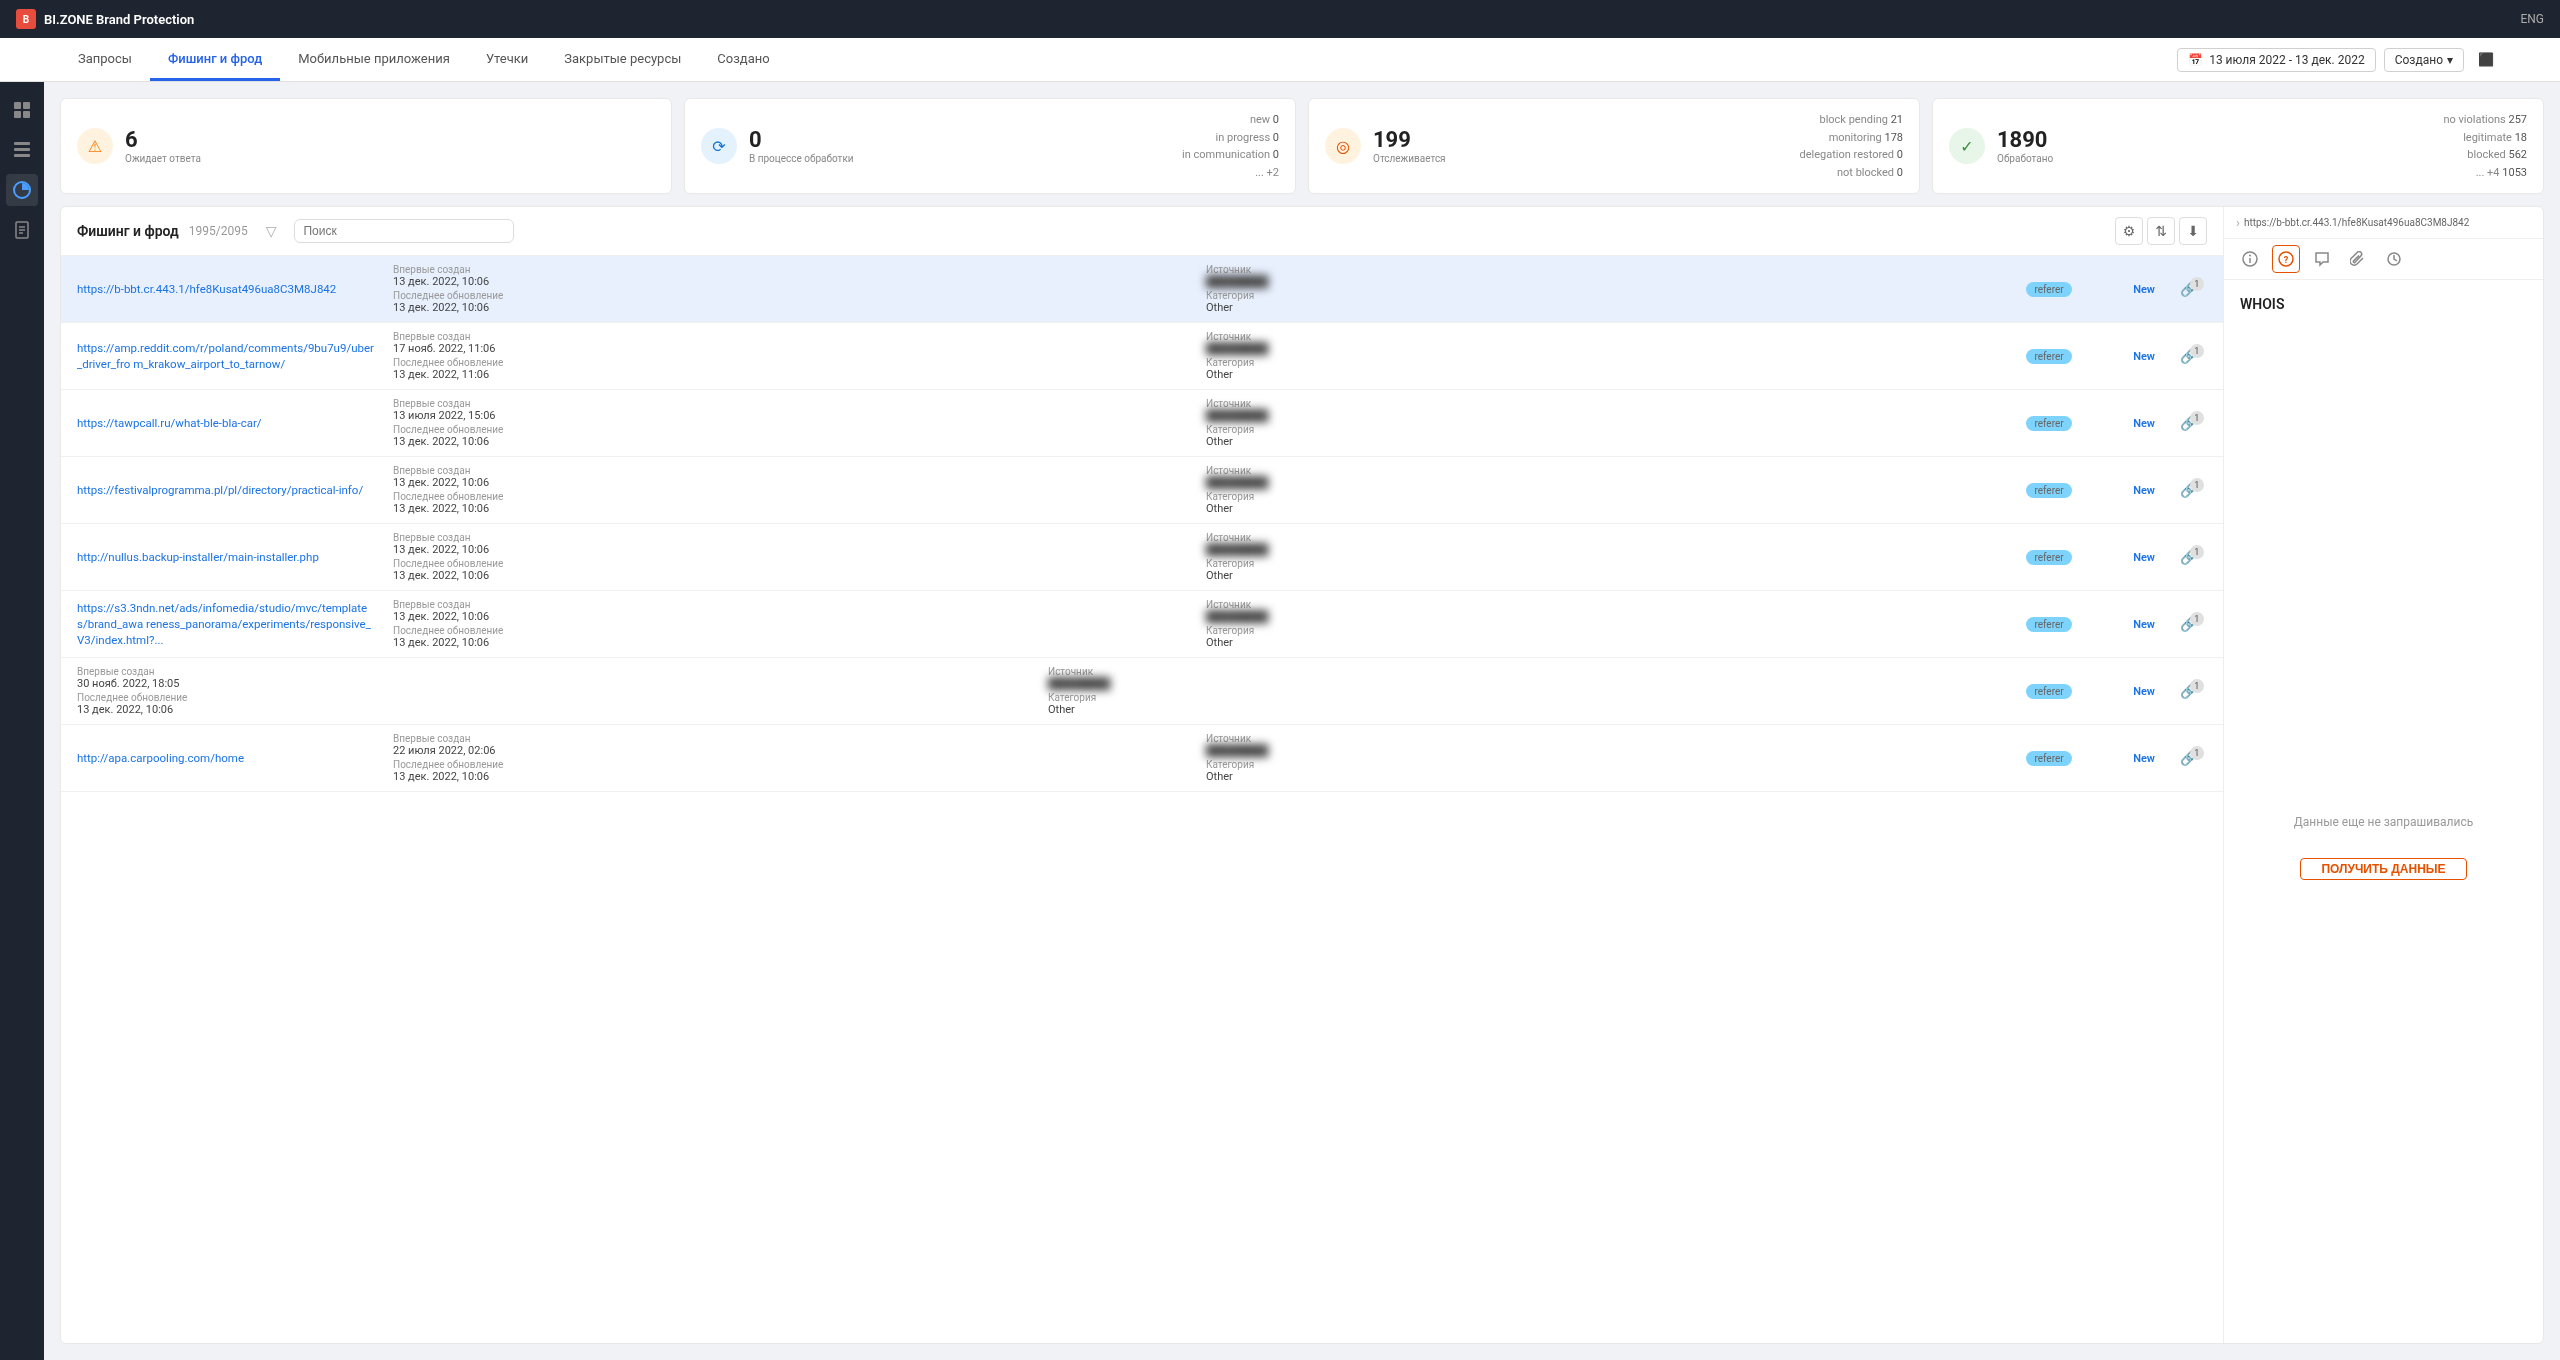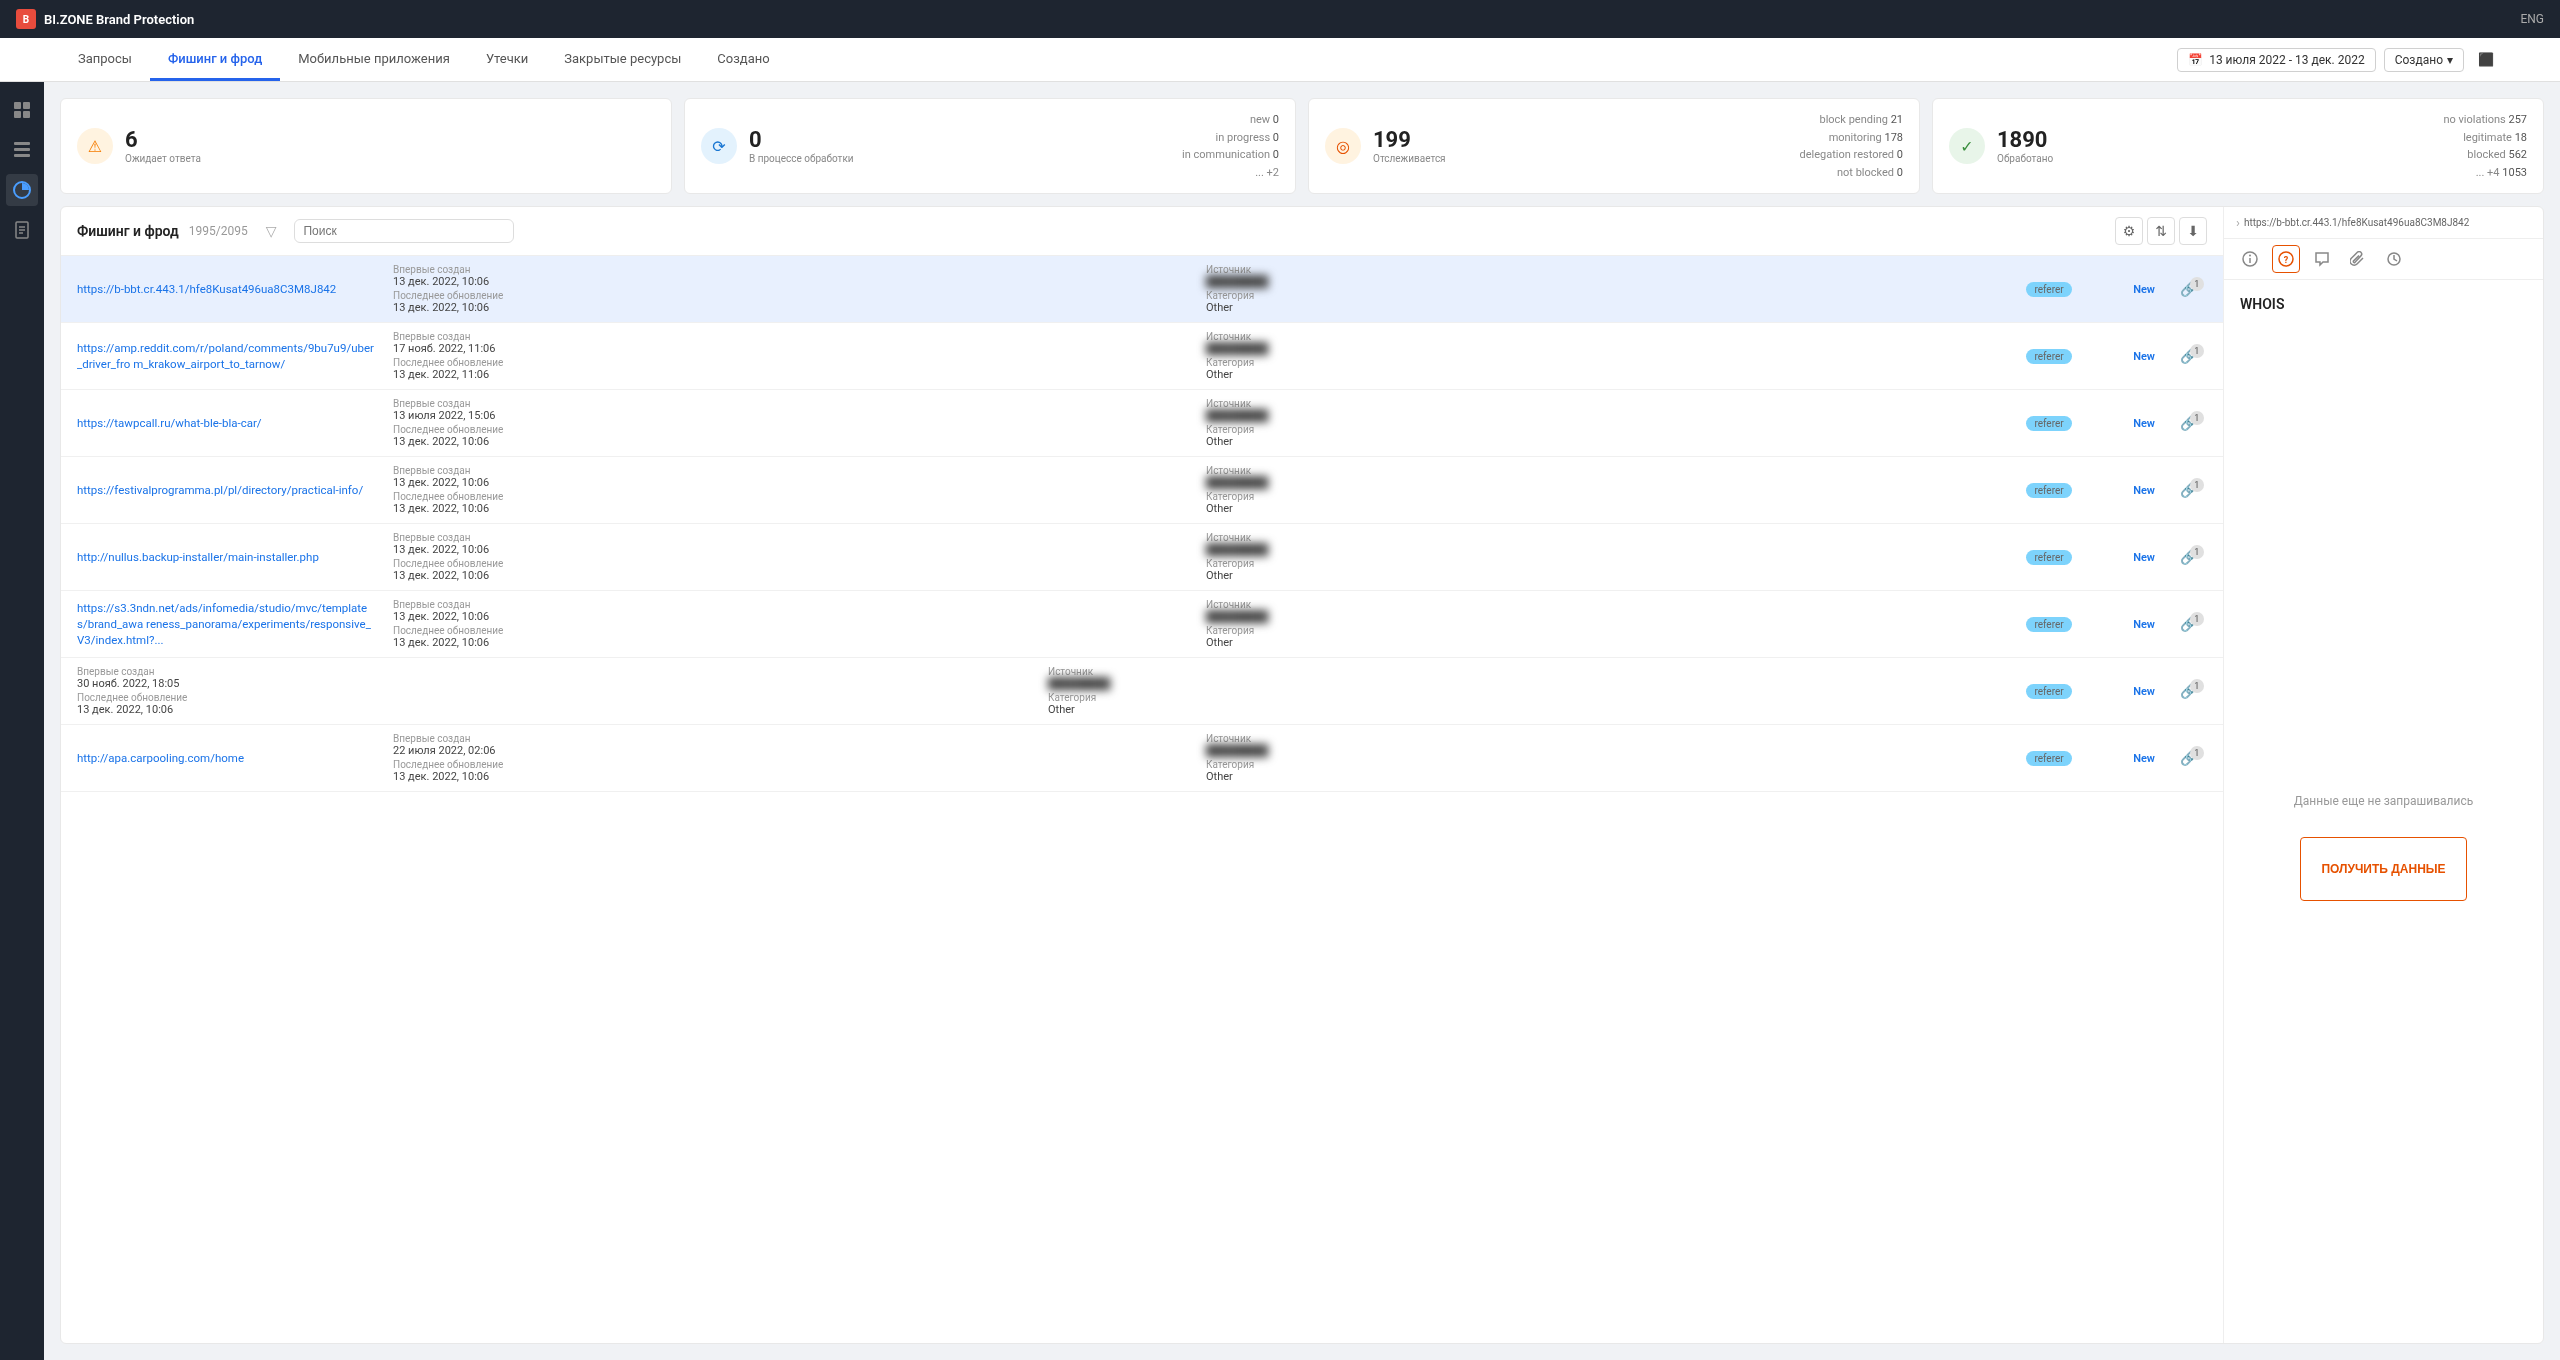--- a/index.html
+++ b/index.html
@@ -76,21 +76,21 @@
     
     .detail-panel { width: 320px; border-left: 1px solid #eee; display: flex; flex-direction: column; overflow: hidden; }
     .detail-top-nav { display: flex; align-items: center; padding: 8px 12px; border-bottom: 1px solid #eee; gap: 4px; }
     .detail-url { font-size: 10px; color: #666; flex: 1; overflow: hidden; text-overflow: ellipsis; white-space: nowrap; }
     .detail-tab-icons { display: flex; flex-direction: row; align-items: center; padding: 6px 12px; gap: 8px; border-bottom: 1px solid #eee; }
     .detail-tab-icon { width: 28px; height: 28px; display: flex; align-items: center; justify-content: center; cursor: pointer; color: #888; border-radius: 4px; border: 1px solid transparent; }
     .detail-tab-icon.active { color: #e65100; border: 1px solid #e65100; }
     .detail-content { padding: 16px; flex: 1; display: flex; flex-direction: column; align-items: center; gap: 16px; }
     .whois-title { font-size: 14px; font-weight: 600; color: #222; align-self: flex-start; }
     .no-data-text { color: #999; font-size: 12px; text-align: center; margin-top: 40px; }
-    .get-data-btn { border: 1.5px solid #e65100; color: #e65100; background: #fff; border-radius: 4px; padding: 24px 20px; font-size: 12px; font-weight: 600; cursor: pointer; margin-top: 13px; }
+    .get-data-btn { border: 1.5px solid #e65100; color: #e65100; background: #fff; border-radius: 4px; padding: 3px 20px; font-size: 12px; font-weight: 600; cursor: pointer; margin-top: 13px; }
 
     
     .list-body::-webkit-scrollbar { width: 6px; }
     .list-body::-webkit-scrollbar-track { background: #f0f0f0; }
     .list-body::-webkit-scrollbar-thumb { background: #ccc; border-radius: 3px; }
   </style>
 </head>
 <body>
 
 <div class="topbar">

